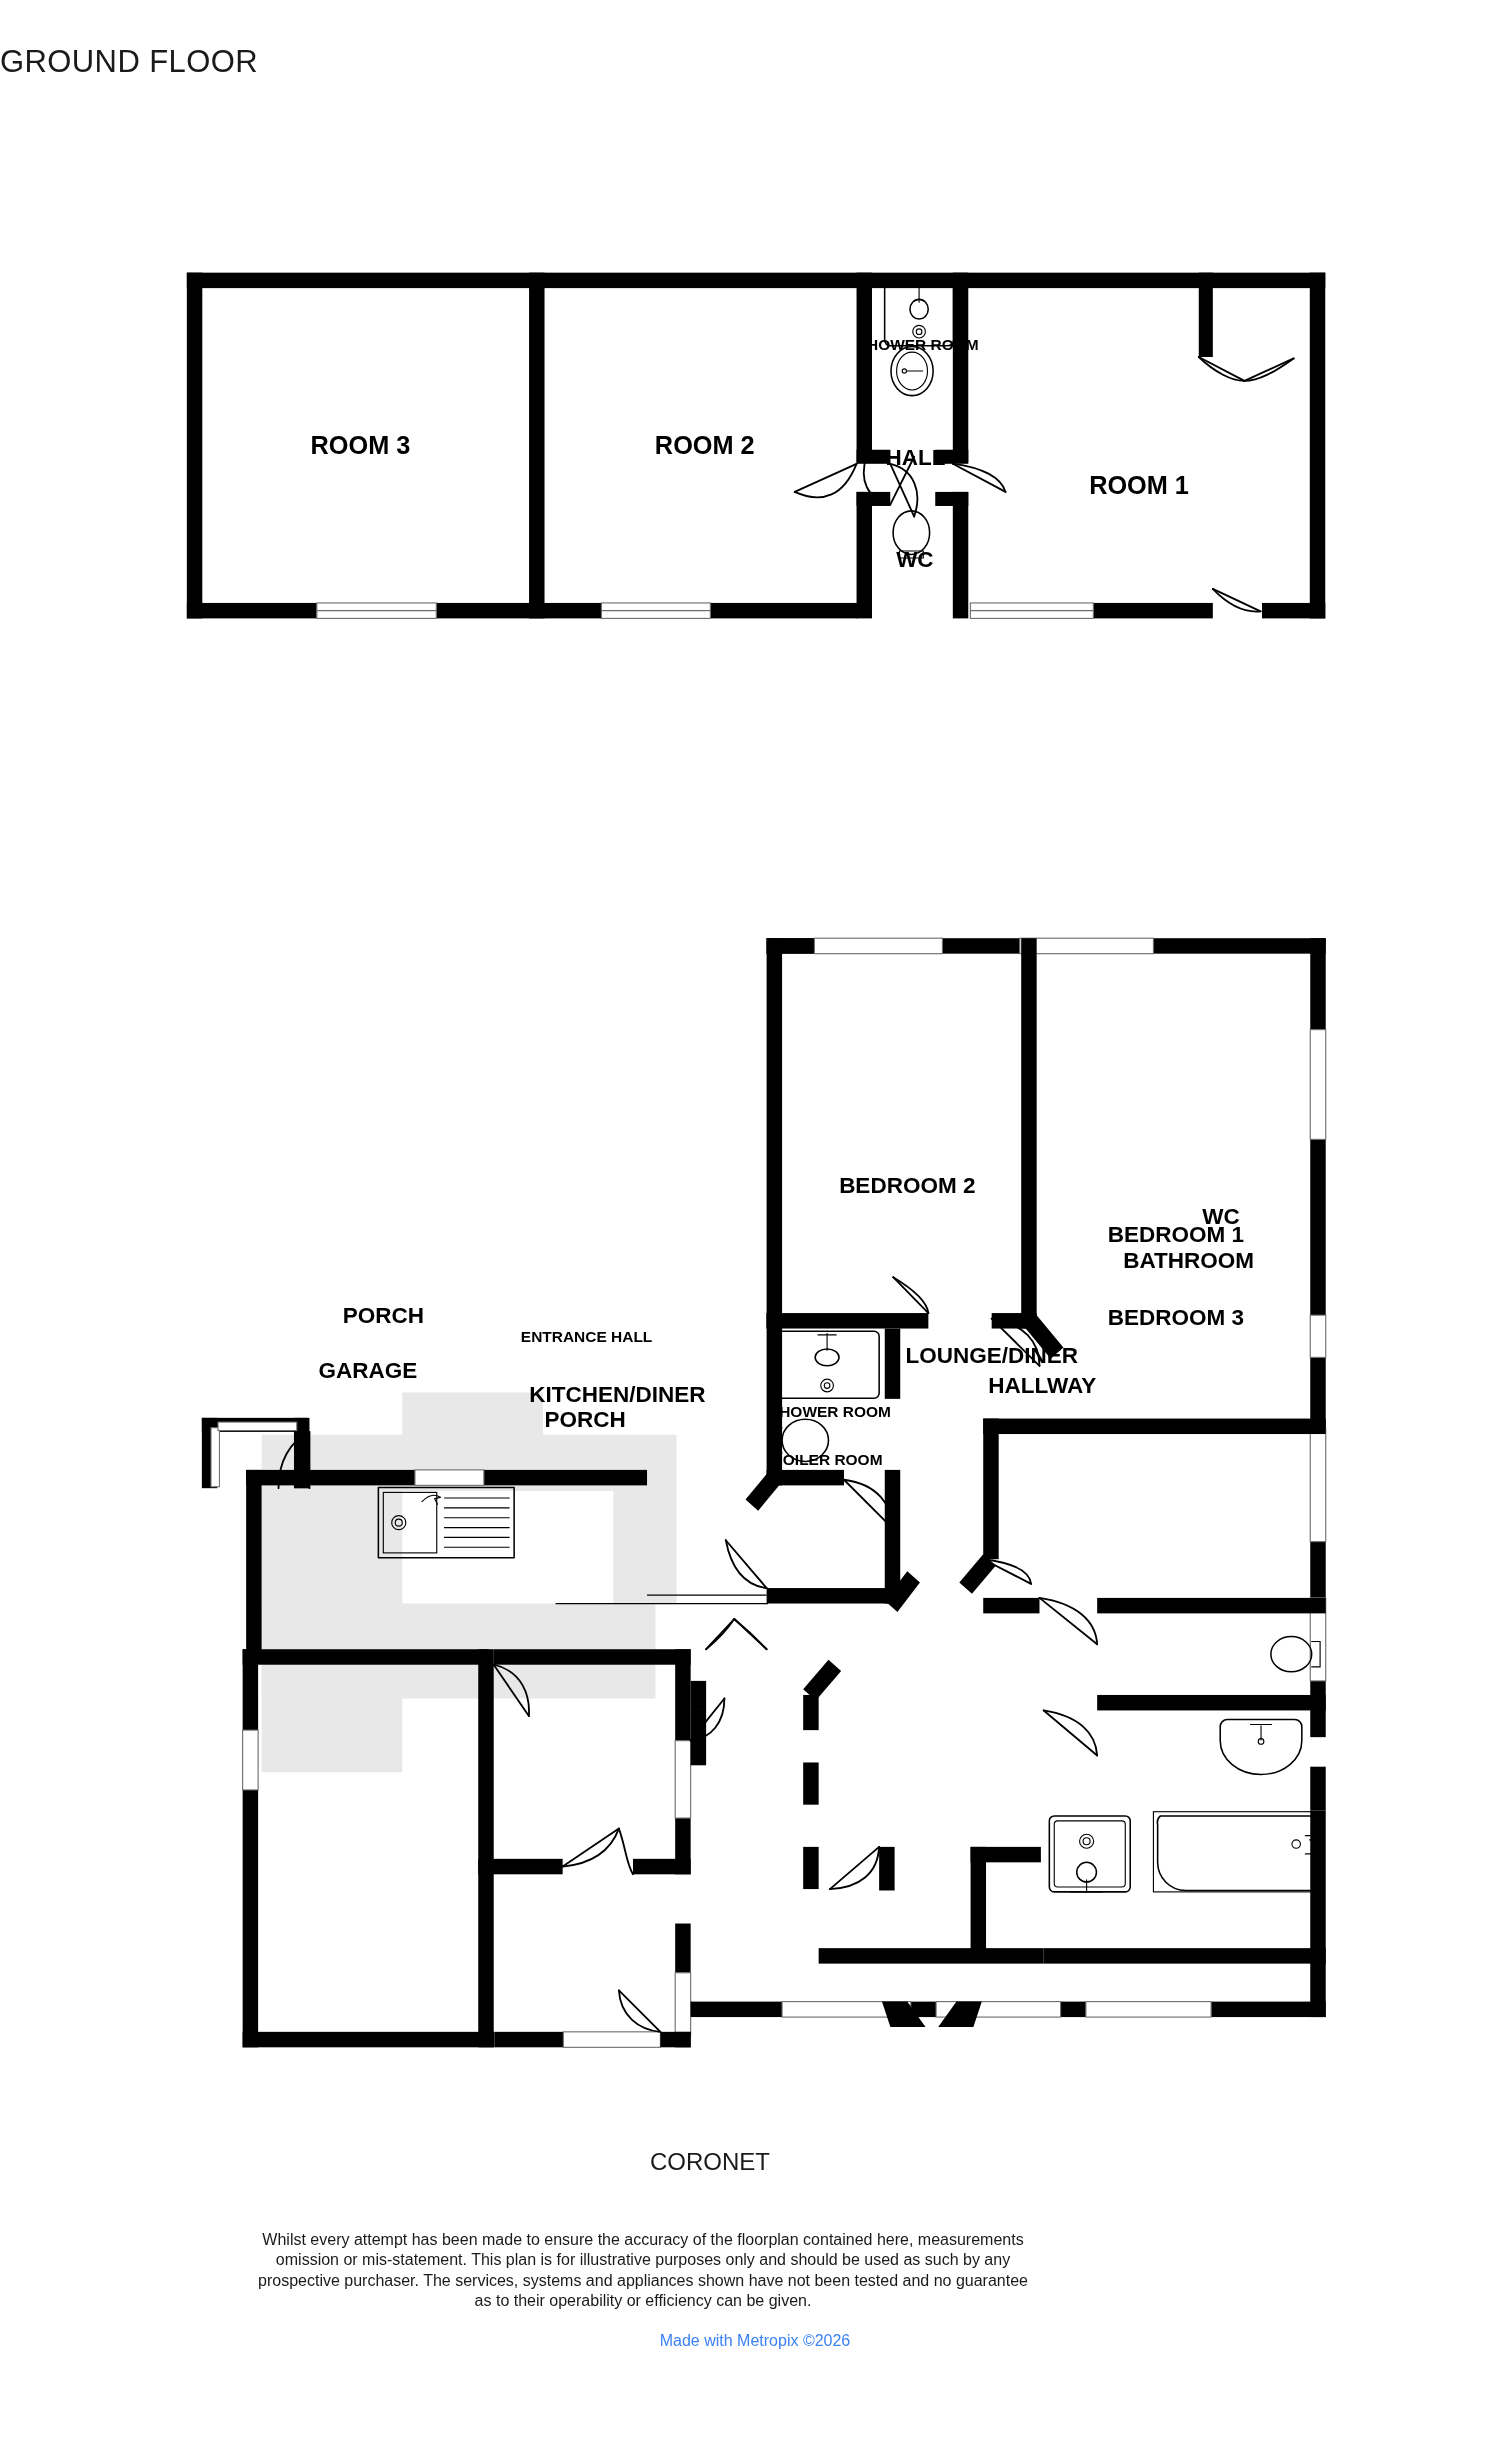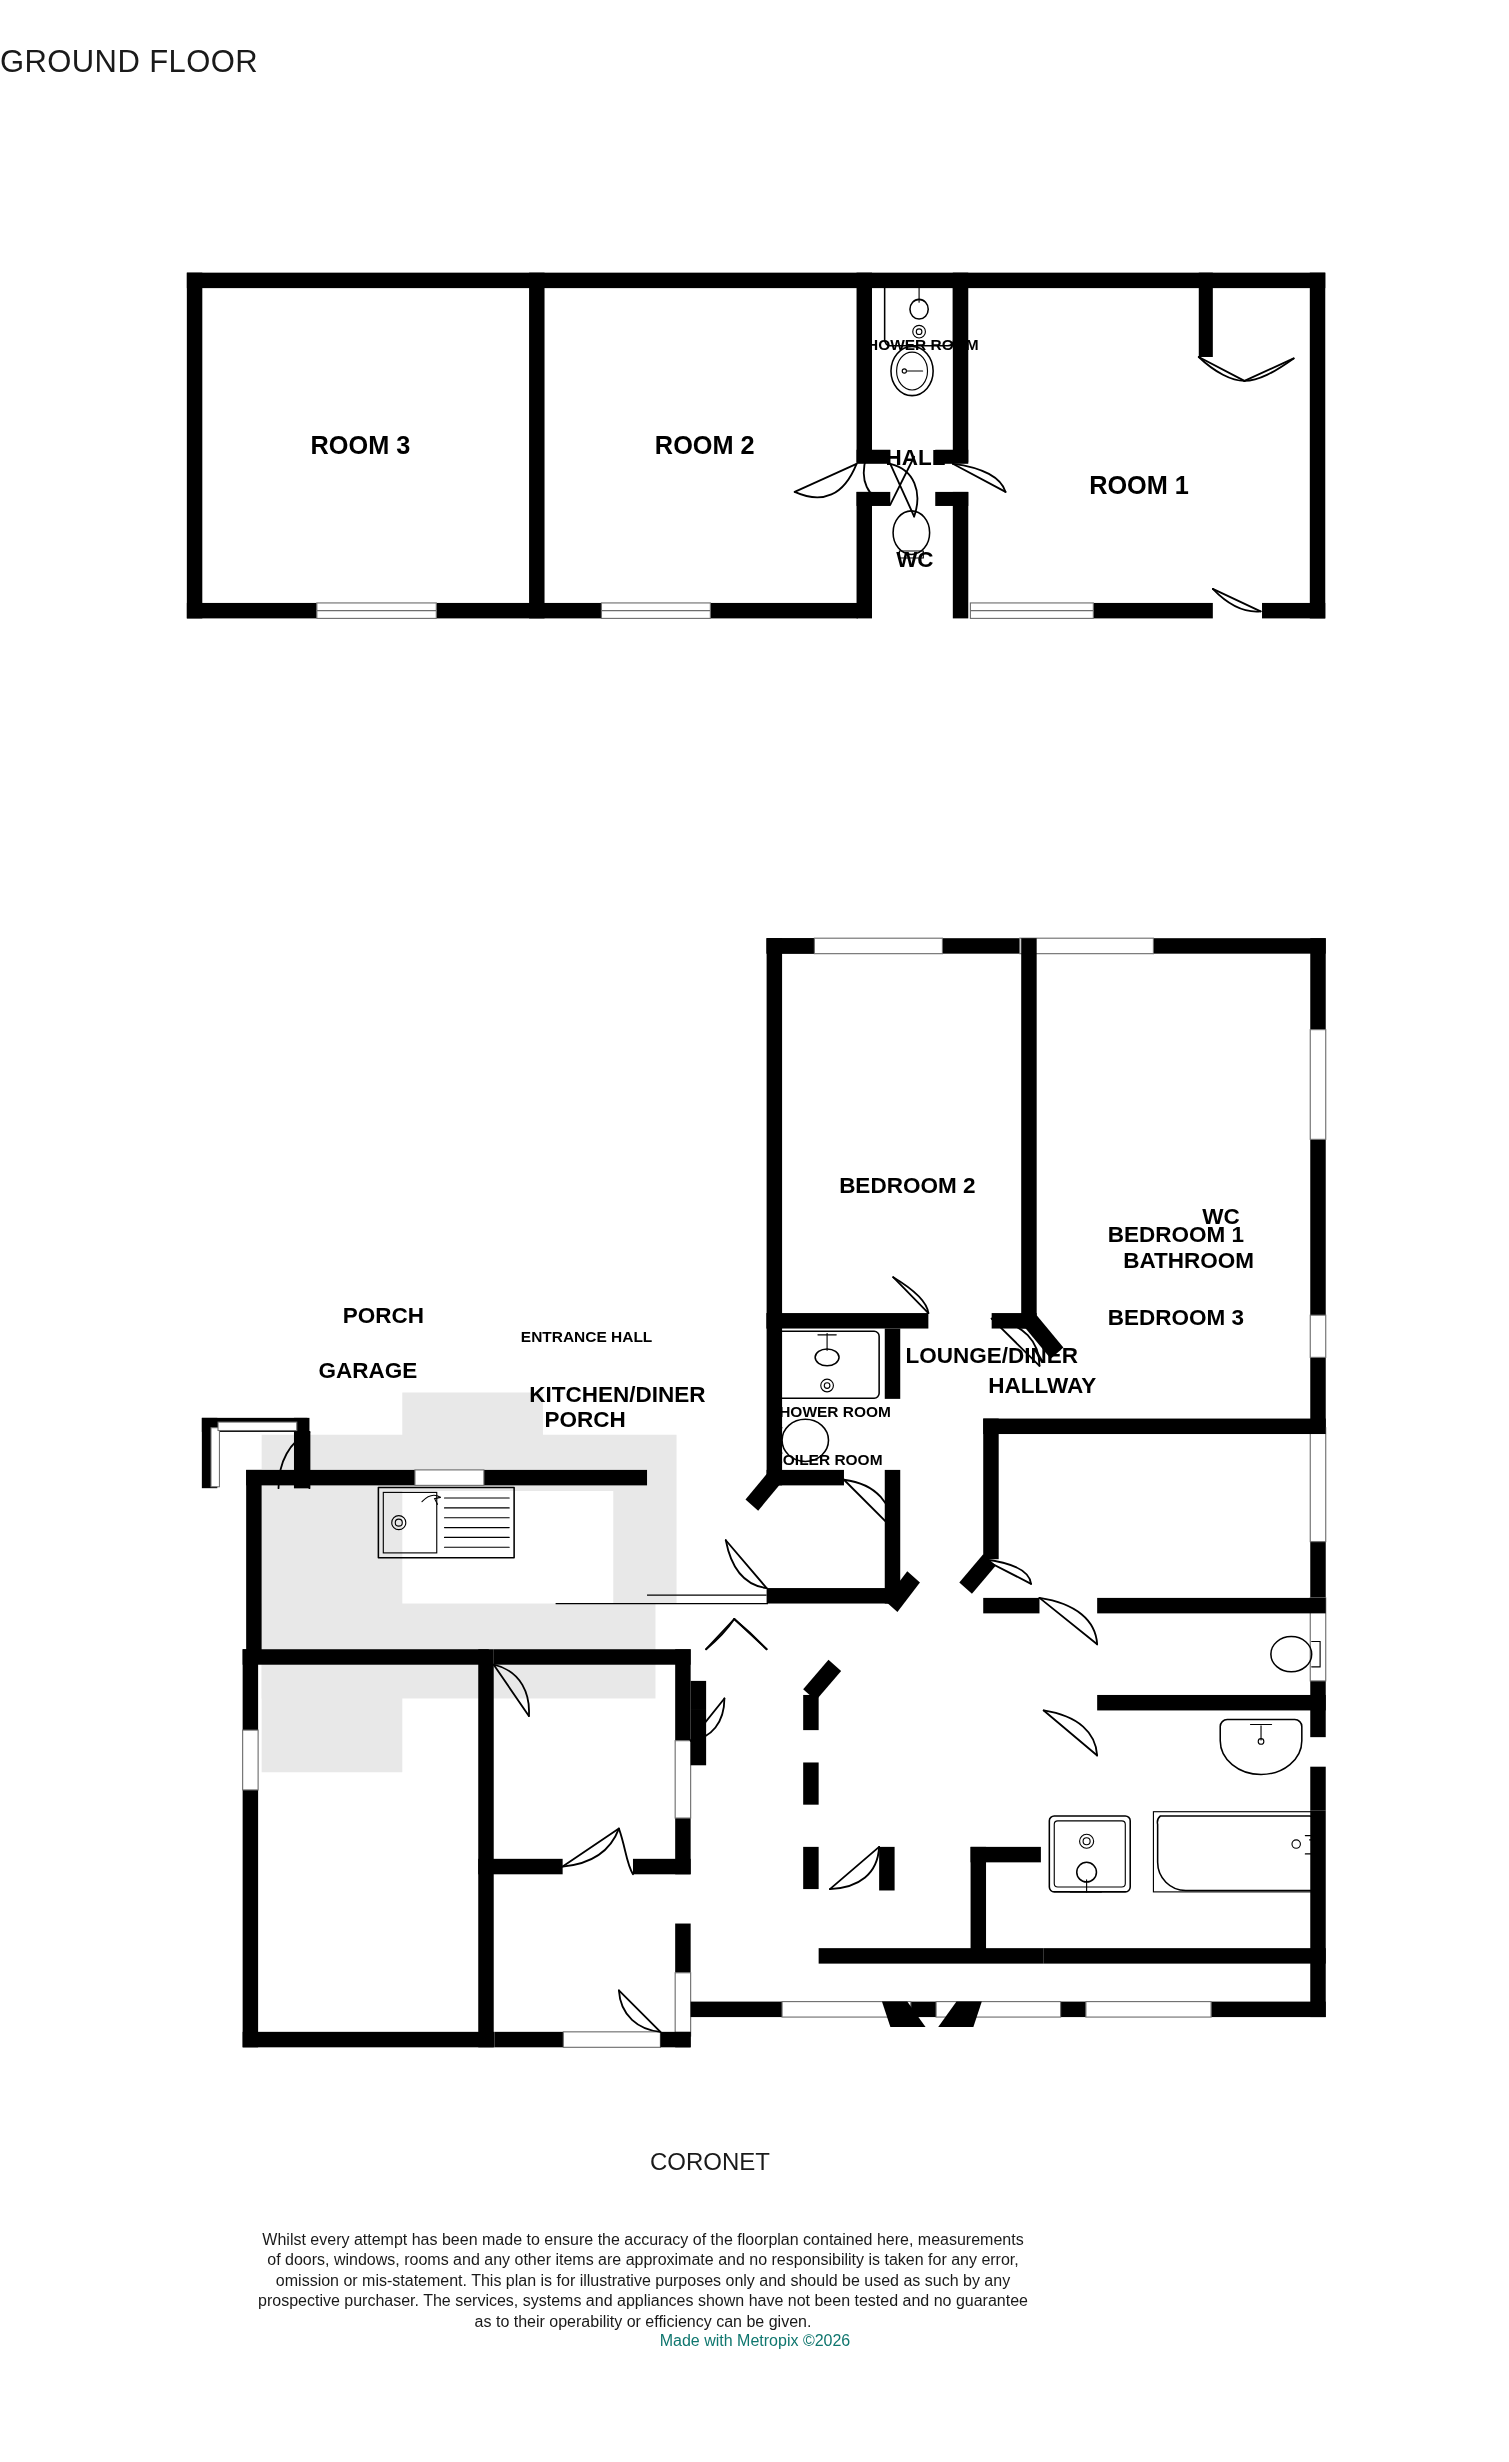--- a/index.html
+++ b/index.html
@@ -53,21 +53,21 @@
     color: #1a1a1a;
   }
   .disclaimer div { white-space: nowrap; }
   .metropix {
     position: absolute;
     left: 0;
     top: 2332px;
     width: 1510px;
     text-align: center;
     font-size: 16px;
-    color: #0f766e;
+    color: #3b82f6;
   }
   svg.floor { position: absolute; left: 0; top: 0; }
   .wall { fill: #000000; }
   .counter { fill: #e8e8e8; }
   .fixture {
     fill: none;
     stroke: #000000;
     stroke-width: 2.2;
     stroke-linejoin: round;
     stroke-linecap: round;
@@ -475,21 +475,20 @@
     <text class="rm-label rm-md" x="523" y="721">GARAGE</text>
     <text class="rm-label rm-sm" x="834" y="673">ENTRANCE HALL</text>
     <text class="rm-label rm-md" x="1410" y="700">LOUNGE/DINER</text>
     <text class="rm-label rm-md" x="832" y="790">PORCH</text>
   </svg>
 
   <div class="plan-name">CORONET</div>
 
   <div class="disclaimer">
     <div>Whilst every attempt has been made to ensure the accuracy of the floorplan contained here, measurements</div>
-    <div>of doors, windows, rooms and any other items are approximate and no responsibility is taken for any error,</div>
     <div>omission or mis-statement. This plan is for illustrative purposes only and should be used as such by any</div>
     <div>prospective purchaser. The services, systems and appliances shown have not been tested and no guarantee</div>
     <div>as to their operability or efficiency can be given.</div>
   </div>
   <div class="metropix">Made with Metropix ©2026</div>
 
 </div>
 
 
 </body></html>

